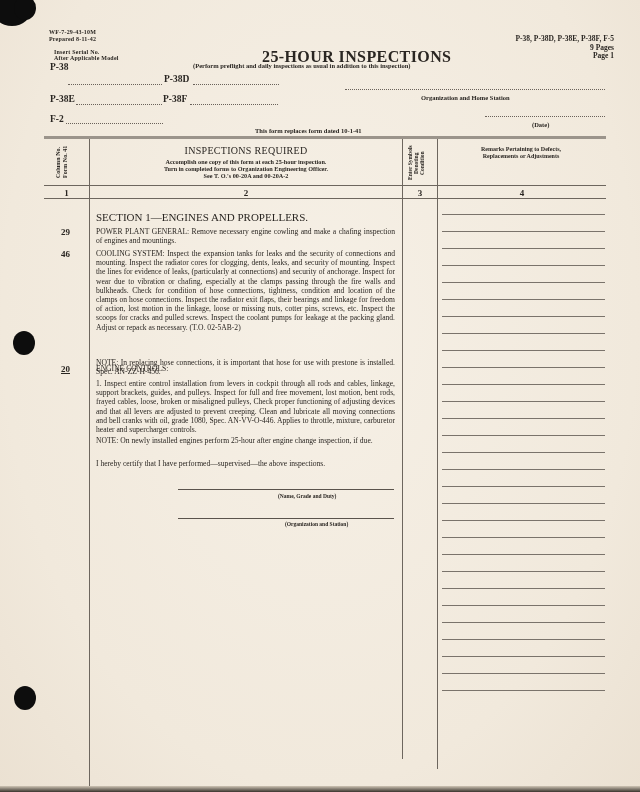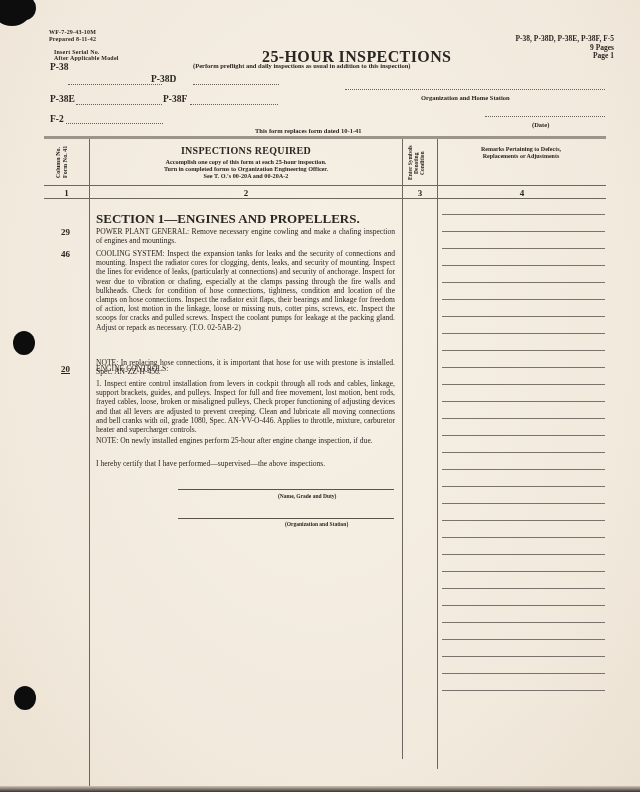--- a/index.html
+++ b/index.html
@@ -48,21 +48,21 @@
   <div class="abs sub" style="left:193px;top:62px;">(Perform preflight and daily inspections as usual in addition to this inspection)</div>
 
   <div class="abs" style="right:26px;top:35px;text-align:right;font-size:7.5px;font-weight:bold;line-height:8.5px;">
     <div>P-38, P-38D, P-38E, P-38F, F-5</div>
     <div>9 Pages</div>
     <div>Page 1</div>
   </div>
 
   <div class="abs model" style="left:50px;top:62px;">P-38</div>
   <div class="dots" style="left:68px;top:84px;width:94px;"></div>
-  <div class="abs model" style="left:151px;top:74px;">P-38D</div>
+  <div class="abs model" style="left:164px;top:74px;">P-38D</div>
   <div class="dots" style="left:193px;top:84px;width:86px;"></div>
 
   <div class="abs model" style="left:50px;top:94px;">P-38E</div>
   <div class="dots" style="left:76px;top:104px;width:86px;"></div>
   <div class="abs model" style="left:163px;top:94px;">P-38F</div>
   <div class="dots" style="left:190px;top:104px;width:88px;"></div>
 
   <div class="abs model" style="left:50px;top:114px;">F-2</div>
   <div class="dots" style="left:66px;top:123px;width:97px;"></div>
 
@@ -74,36 +74,36 @@
   <div class="abs sub" style="left:255px;top:127px;">This form replaces form dated 10-1-41</div>
 
   <div class="thick" style="left:44px;top:136px;width:562px;"></div>
 
   <div class="vline" style="left:89px;top:139px;height:654px;"></div>
   <div class="vline" style="left:402px;top:139px;height:620px;"></div>
   <div class="vline" style="left:437px;top:139px;height:630px;"></div>
 
   <div class="vert" style="left:55px;top:143px;height:38px;width:22px;">Column No. Form No. 41</div>
   <div class="abs" style="left:90px;top:145px;width:312px;text-align:center;">
-    <div style="font-size:10px;font-weight:bold;letter-spacing:0.3px;">INSPECTIONS REQUIRED</div>
+    <div style="font-size:10px;font-weight:normal;letter-spacing:0.3px;">INSPECTIONS REQUIRED</div>
     <div style="font-size:6.2px;font-weight:bold;line-height:7px;margin-top:2px;">Accomplish one copy of this form at each 25-hour inspection.</div>
     <div style="font-size:6.2px;font-weight:bold;line-height:7px;">Turn in completed forms to Organization Engineering Officer.</div>
     <div style="font-size:6.2px;font-weight:bold;line-height:7px;">See T. O.'s 00-20A and 00-20A-2</div>
   </div>
   <div class="vert" style="left:408px;top:143px;height:40px;width:24px;font-size:5.5px;line-height:5.8px;">Enter Symbols Denoting Condition</div>
   <div class="abs" style="left:476px;top:146px;width:90px;text-align:center;font-size:6px;font-weight:bold;line-height:6.6px;">Remarks Pertaining to Defects, Replacements or Adjustments</div>
 
   <div class="hline" style="left:44px;top:185px;width:562px;"></div>
   <div class="colno" style="left:44px;top:188px;width:45px;">1</div>
   <div class="colno" style="left:90px;top:188px;width:312px;">2</div>
   <div class="colno" style="left:403px;top:188px;width:34px;">3</div>
   <div class="colno" style="left:438px;top:188px;width:168px;">4</div>
   <div class="hline" style="left:44px;top:198px;width:562px;"></div>
 
-  <div class="abs" style="left:96px;top:211px;font-size:13px;font-weight:bold;">SECTION 1—ENGINES AND PROPELLERS.</div>
+  <div class="abs" style="left:96px;top:211px;font-size:11px;font-weight:normal;">SECTION 1—ENGINES AND PROPELLERS.</div>
 
   <div class="num" style="left:61px;top:227px;">29</div>
   <div class="abs body-text" style="left:96px;top:227px;width:299px;">POWER PLANT GENERAL: Remove necessary engine cowling and make a chafing inspection of engines and mountings.</div>
 
   <div class="num" style="left:61px;top:249px;">46</div>
   <div class="abs body-text" style="left:96px;top:249px;width:299px;">COOLING SYSTEM: Inspect the expansion tanks for leaks and the security of connections and mounting. Inspect the radiator cores for clogging, dents, leaks, and security of mounting. Inspect the lines for evidence of leaks, (particularly at connections) and security of anchorage. Inspect for wear due to vibration or chafing, especially at the clamps passing through the fire walls and bulkheads. Check for condition of hose connections, tightness, condition and location of the clamps on hose connections. Inspect the radiator exit flaps, their bearings and linkage for freedom of action, lost motion in the linkage, loose or missing nuts, cotter pins, screws, etc. Inspect the scoops for cracks and pulled screws. Inspect the coolant pumps for leakage at the packing gland. Adjust or repack as necessary. (T.O. 02-5AB-2)</div>
   <div class="abs body-text" style="left:96px;top:342px;width:299px;margin-top:16px;">NOTE: In replacing hose connections, it is important that hose for use with prestone is installed. Spec. AN-ZZ-H-456.</div>
 
   <div class="num" style="left:61px;top:364px;text-decoration:underline;">20</div>
   <div class="abs body-text" style="left:96px;top:364px;width:299px;">ENGINE CONTROLS:</div>

